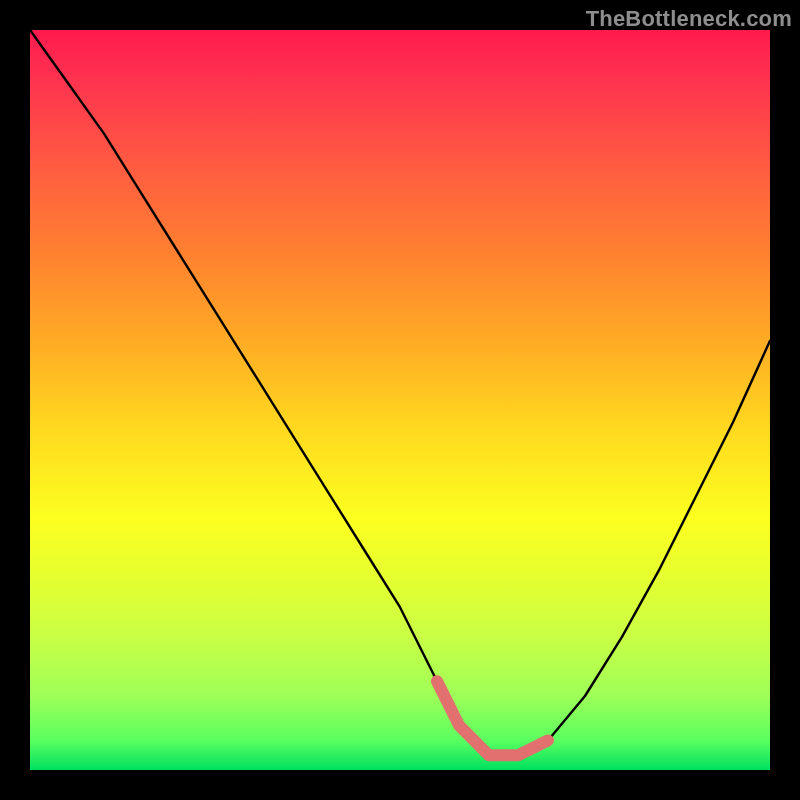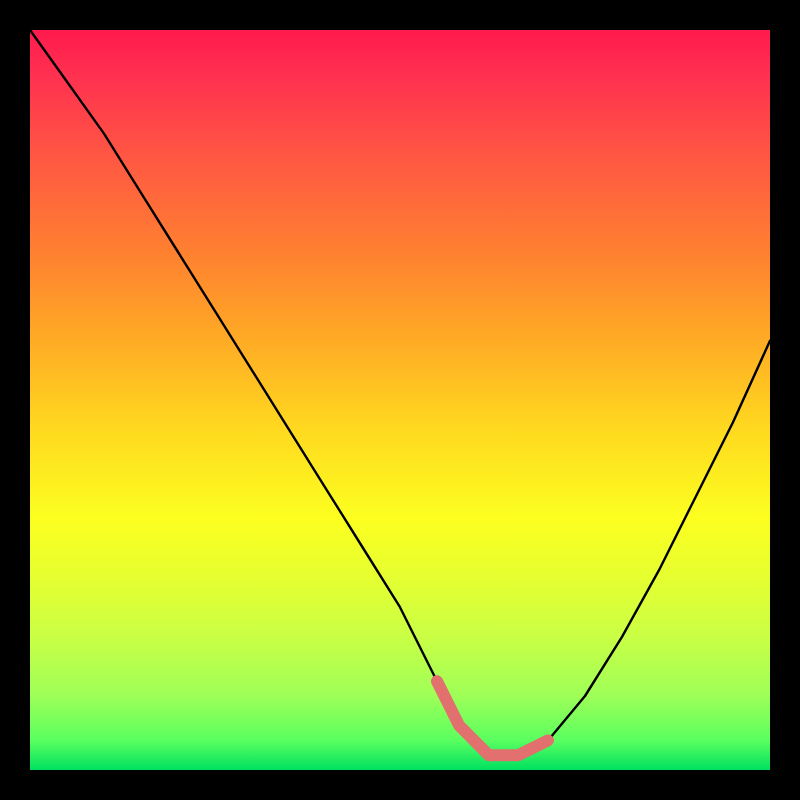--- a/index.html
+++ b/index.html
@@ -47,20 +47,21 @@
     width: 740px;
     height: 740px;
     overflow: visible;
   }
 </style>
 </head>
 <body>
 
 <div class="frame">
 
+  <div class="watermark">TheBottleneck.com</div>
 
   <div class="plot">
     <svg class="curve" viewBox="0 0 740 740" preserveAspectRatio="none">
       <path fill="none" stroke="#000" stroke-width="2.4" stroke-linecap="round" stroke-linejoin="round" d="M0.0 0.0 L37.0 51.8 L74.0 103.6 L111.0 162.8 L148.0 222.0 L185.0 281.2 L222.0 340.4 L259.0 399.6 L296.0 458.8 L333.0 518.0 L370.0 577.2 L407.0 651.2 L429.2 695.6 L458.8 725.2 L488.4 725.2 L518.0 710.4 L555.0 666.0 L592.0 606.8 L629.0 540.2 L666.0 466.2 L703.0 392.2 L740.0 310.8"></path>
       <path fill="none" stroke="#e2706e" stroke-width="12" stroke-linecap="round" stroke-linejoin="round" d="M407.0 651.2 L429.2 695.6 L458.8 725.2 L488.4 725.2 L518.0 710.4"></path>
     </svg>
   </div>
 
 </div>
 

